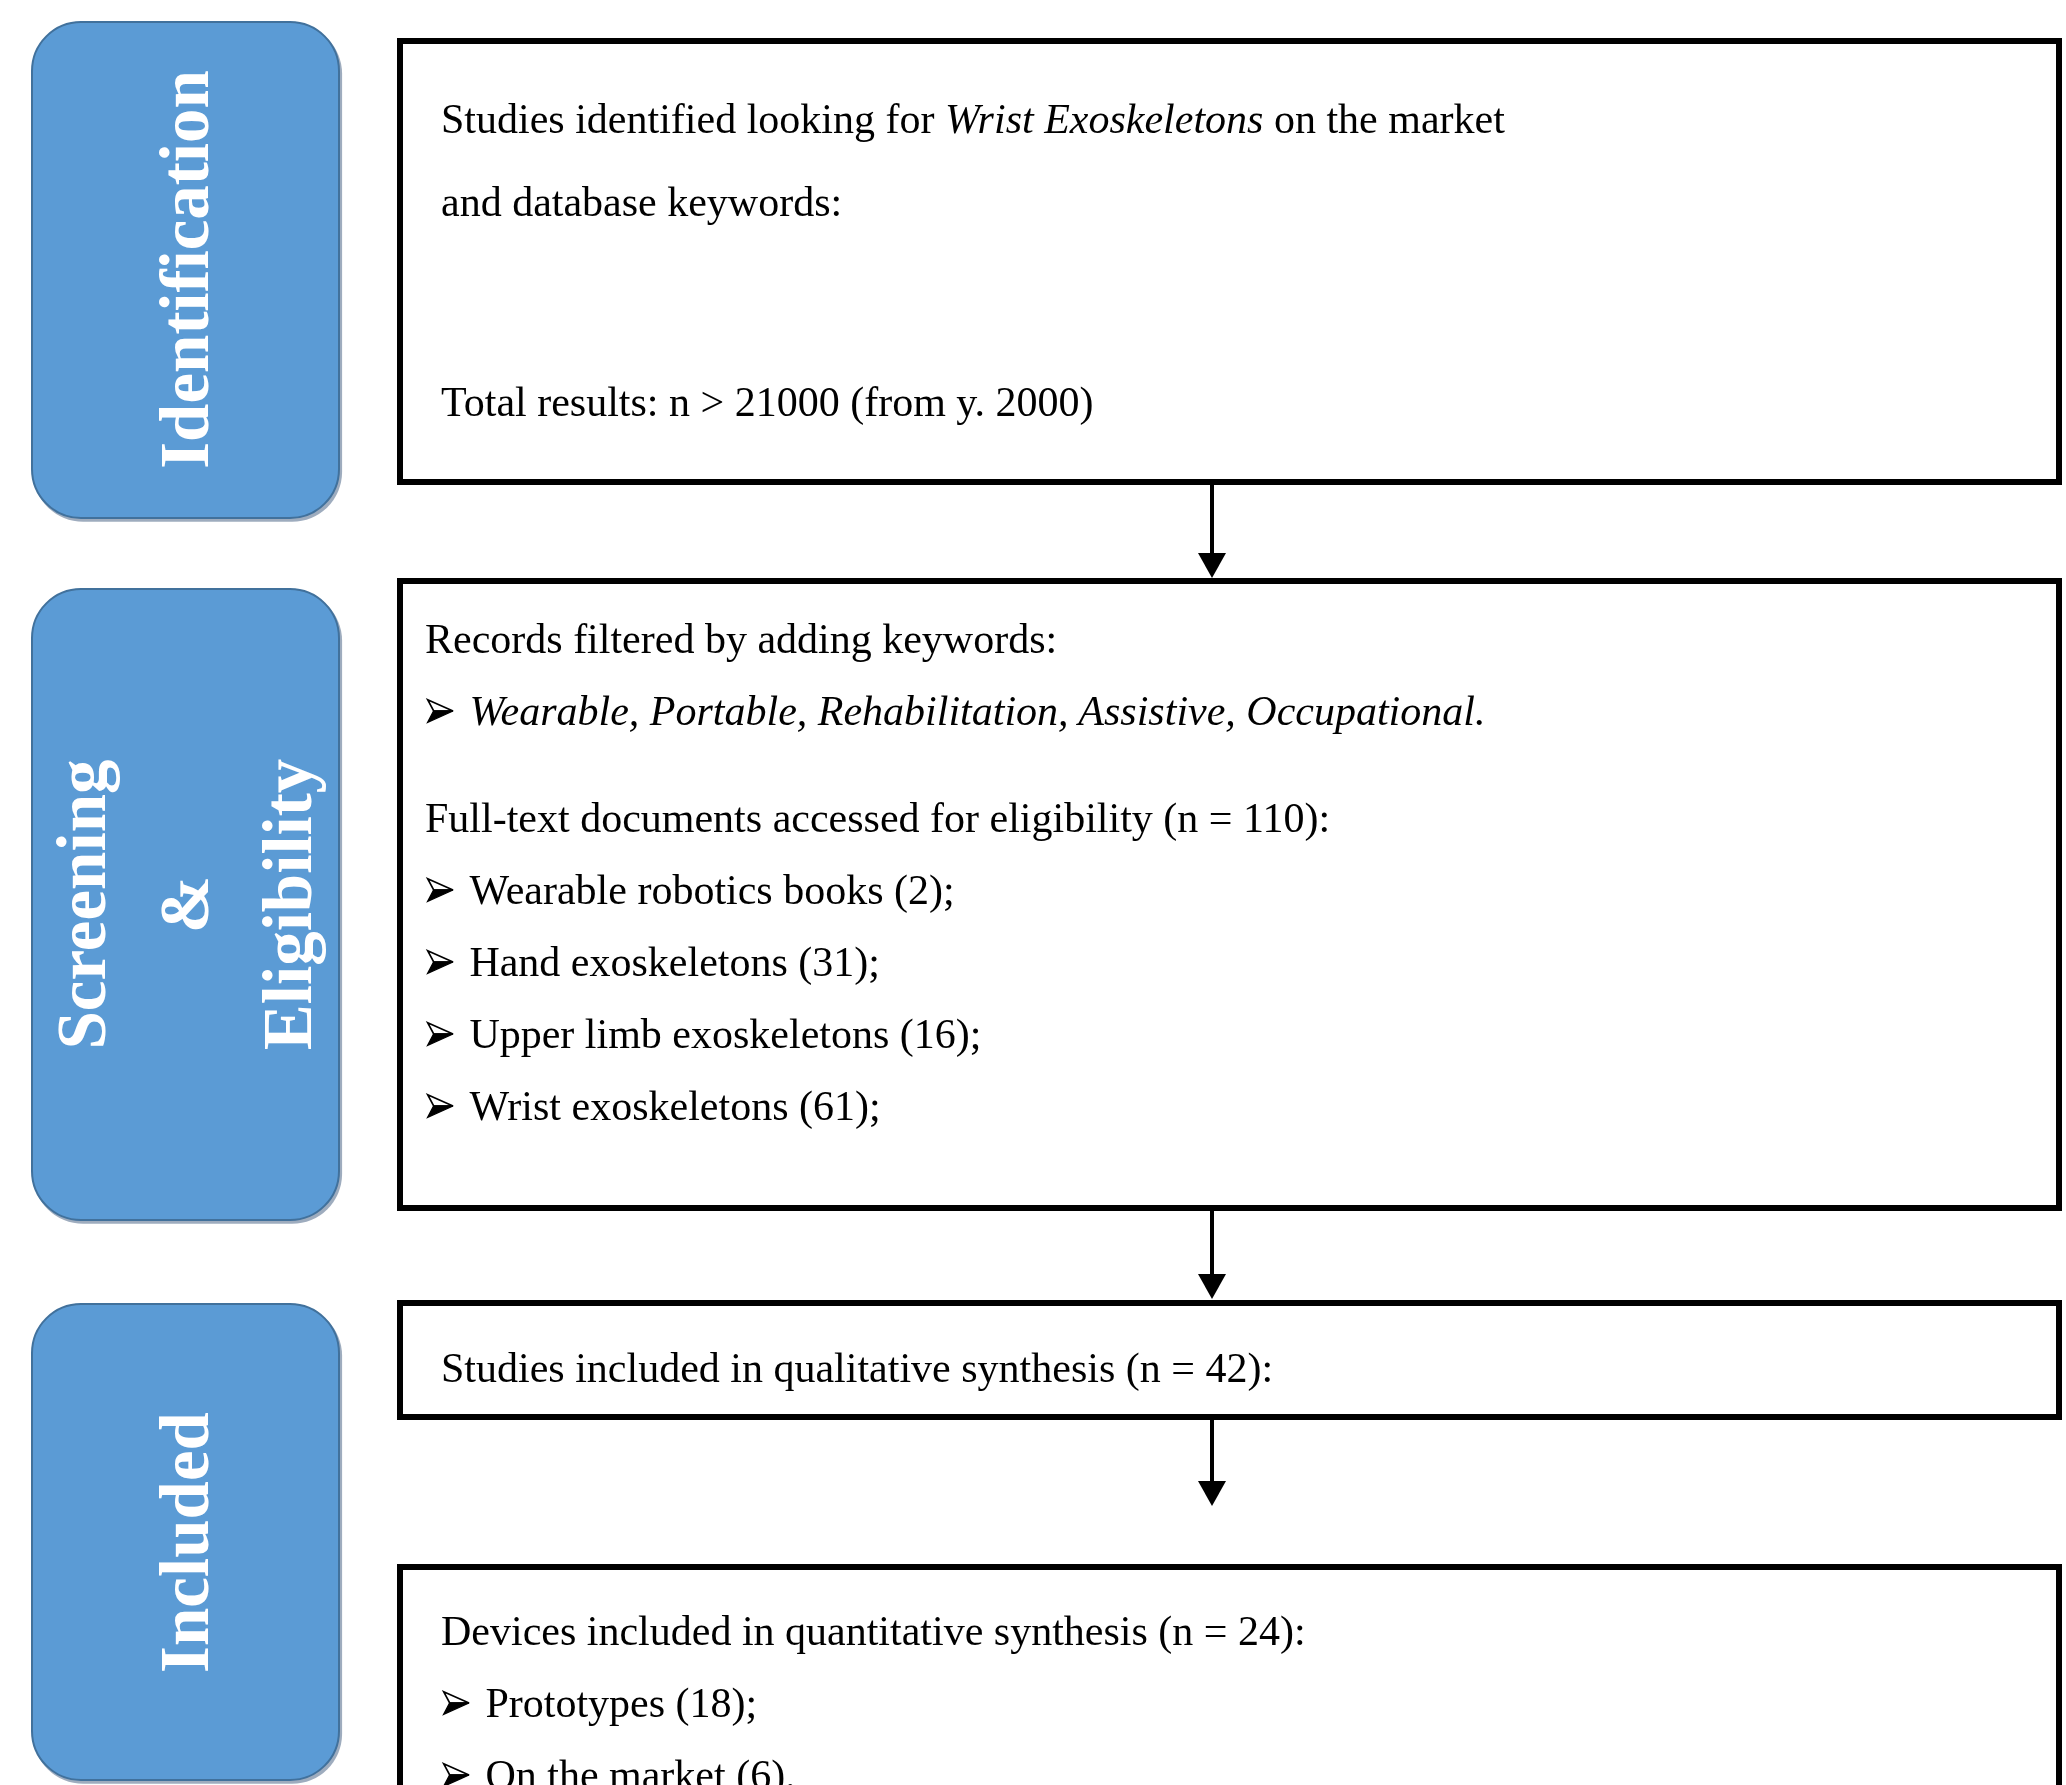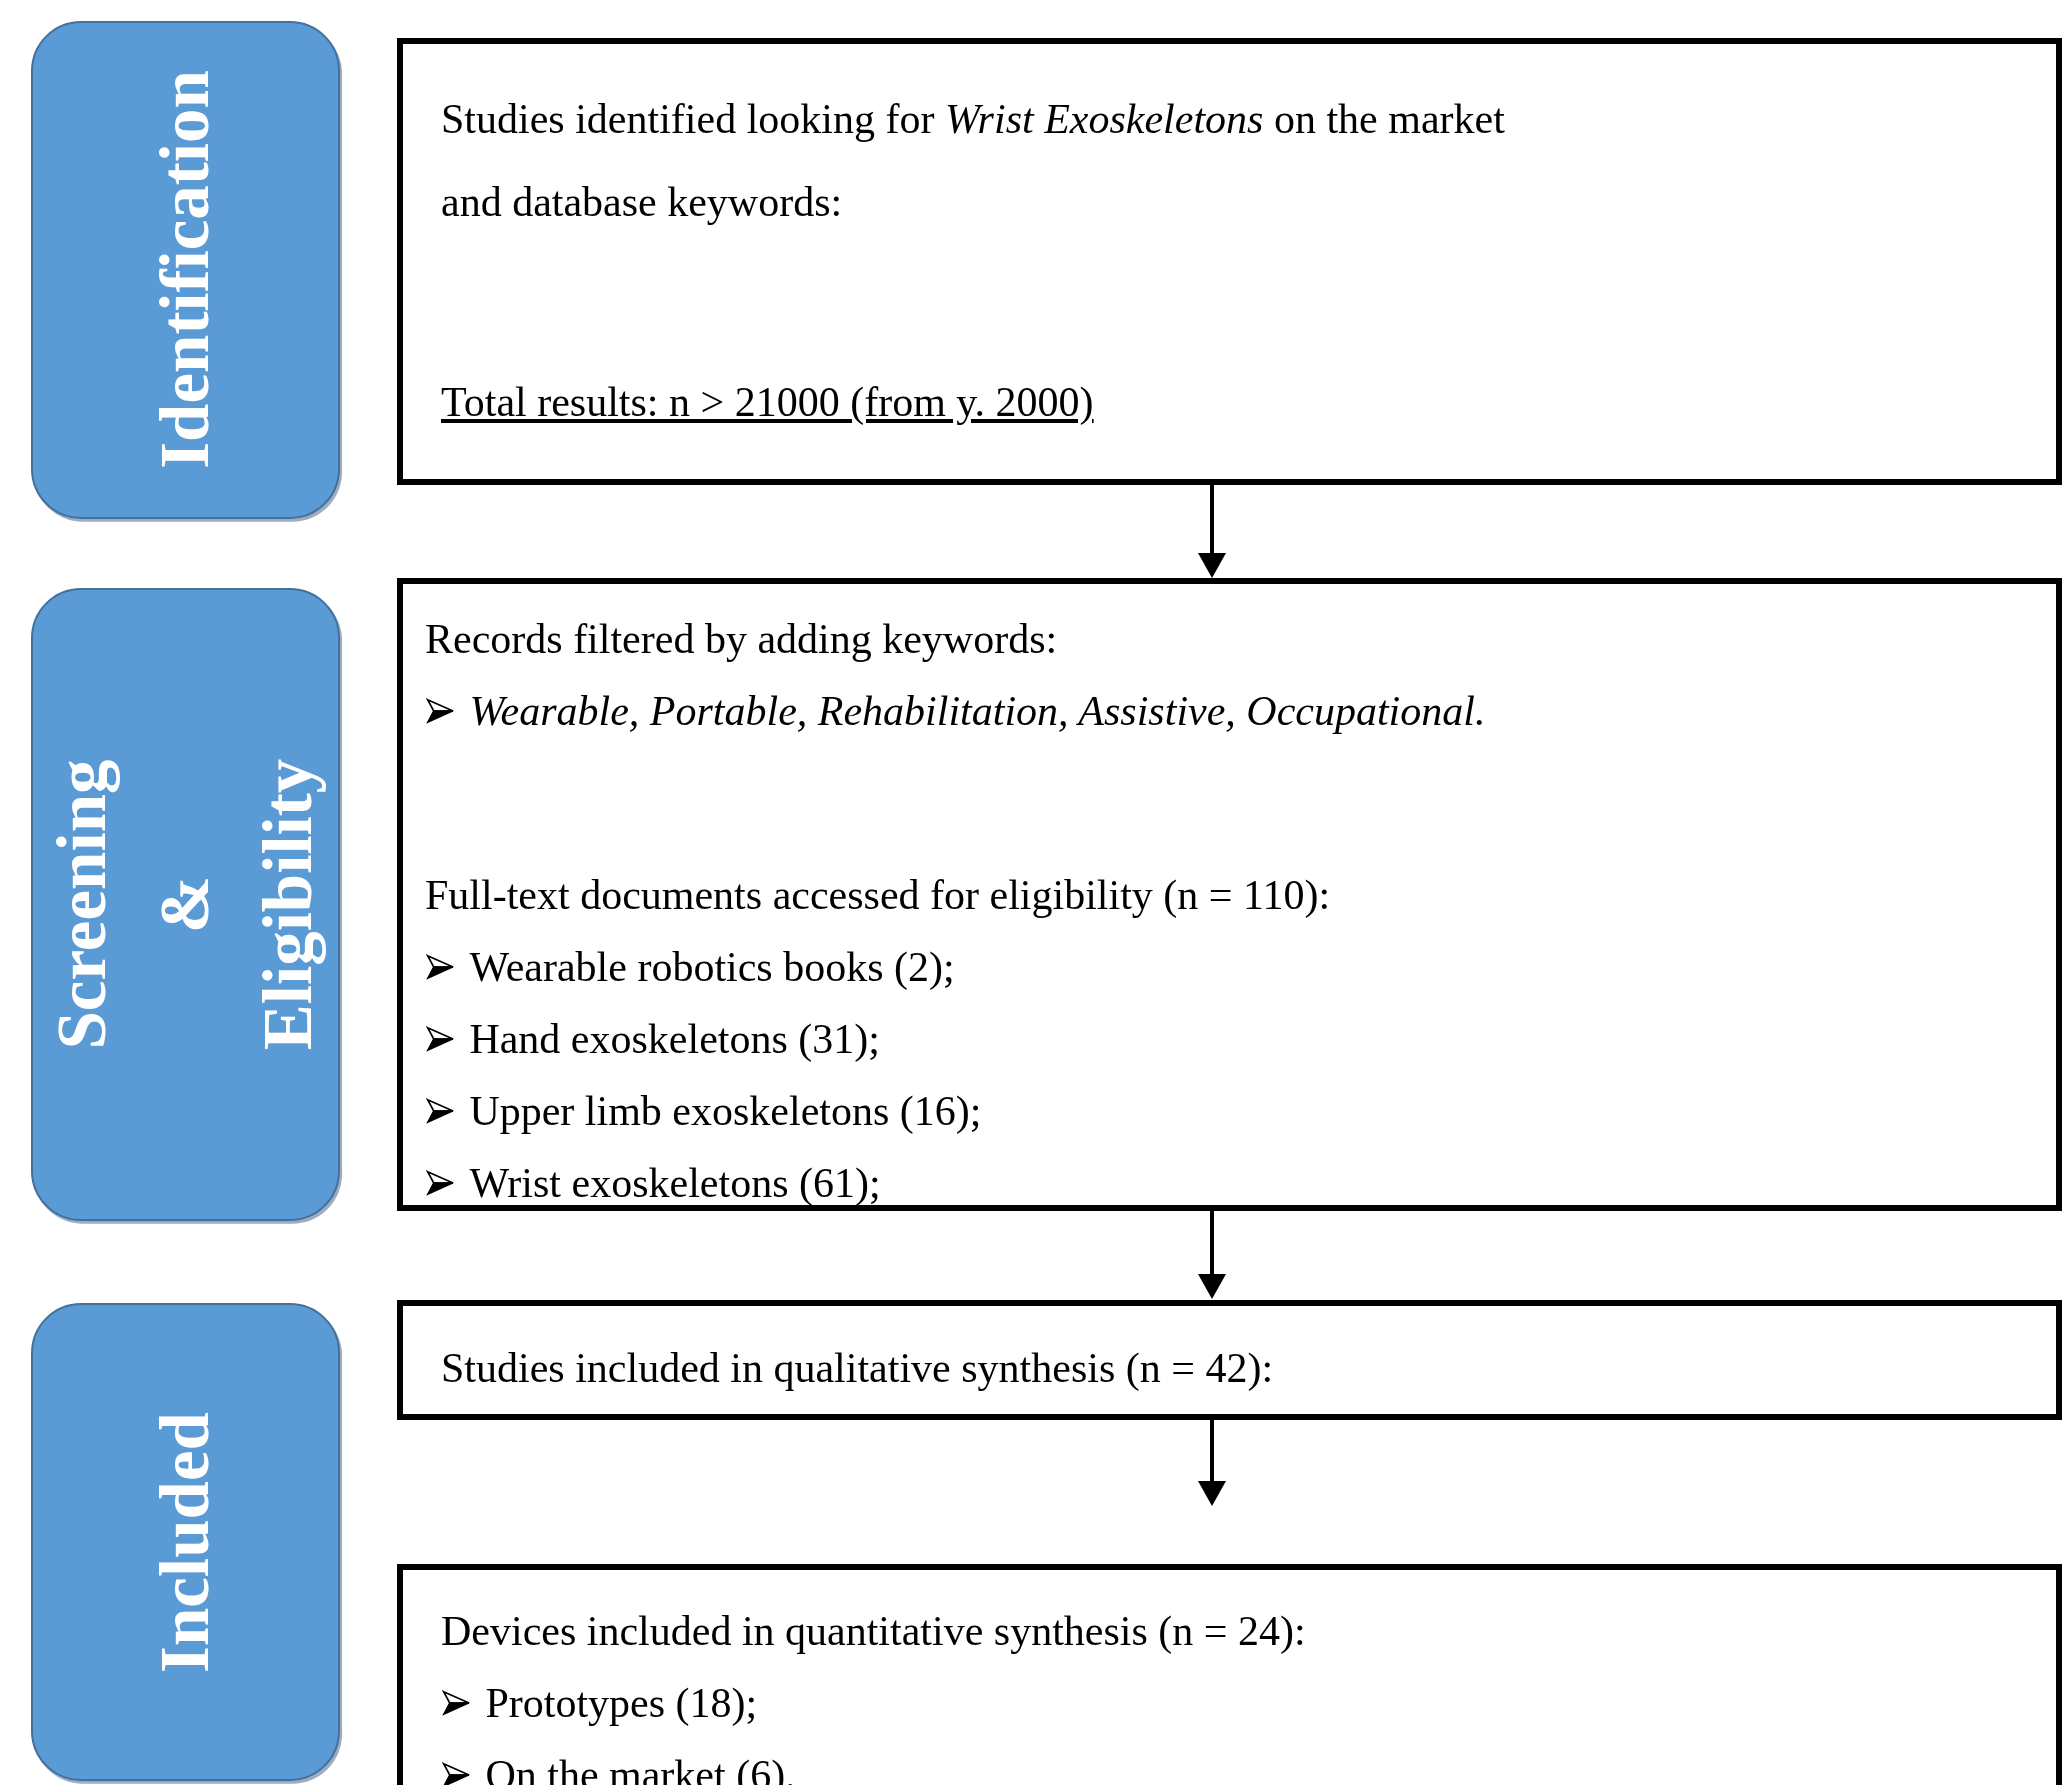--- a/index.html
+++ b/index.html
@@ -44,22 +44,22 @@
     font-size:42px;
     line-height:72px;
   }
   #box-identified{top:38px;height:447px;padding:34px 38px;}
   #box-filtered{top:578px;height:633px;padding:19px 22px;}
   #box-qualitative{top:1300px;height:120px;padding:26px 38px;}
   #box-quantitative{top:1564px;height:275px;padding:25px 38px;}
   #box-identified .para{line-height:83px;}
   .line{white-space:nowrap;}
   .italic{font-style:italic;}
-  .spacer-top{margin-top:117px;text-decoration:underline;}
-  .gap-top{margin-top:112px;}
+  .spacer-top{margin-top:117px;}
+  .gap-top{margin-top:35px;}
   
   .bullet-line{
     display:flex;align-items:center;
     white-space:nowrap;
     height:72px;
   }
   .bullet{
     flex:0 0 auto;
     width:32px;height:32px;
     margin-right:12.4px;

